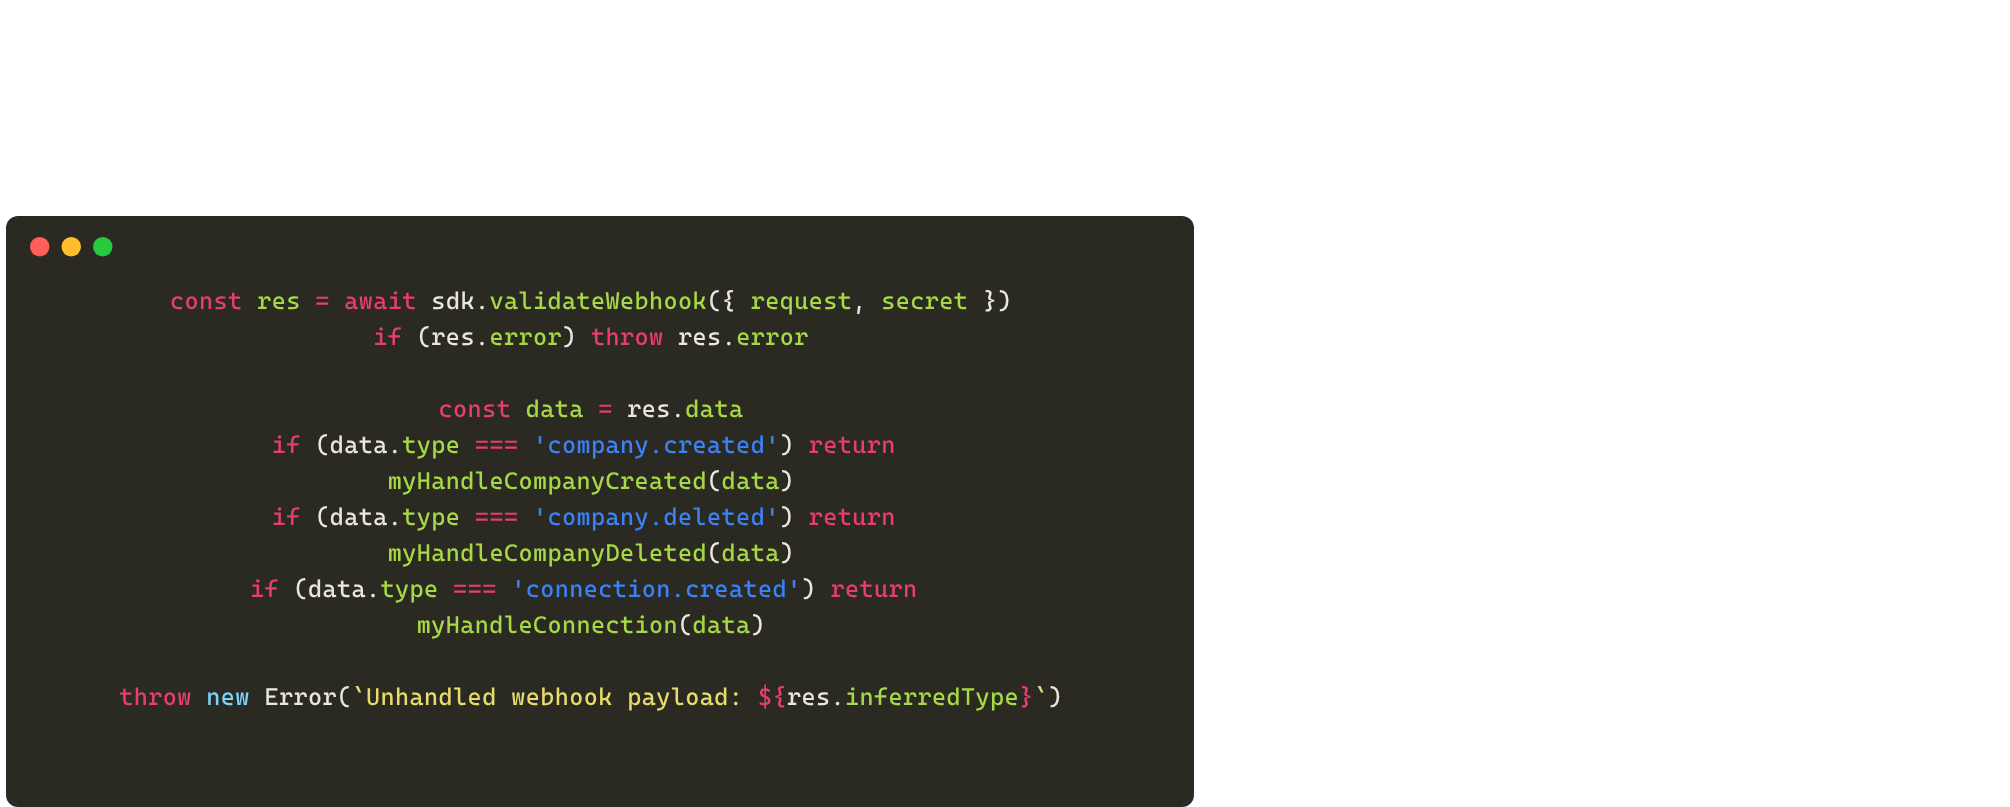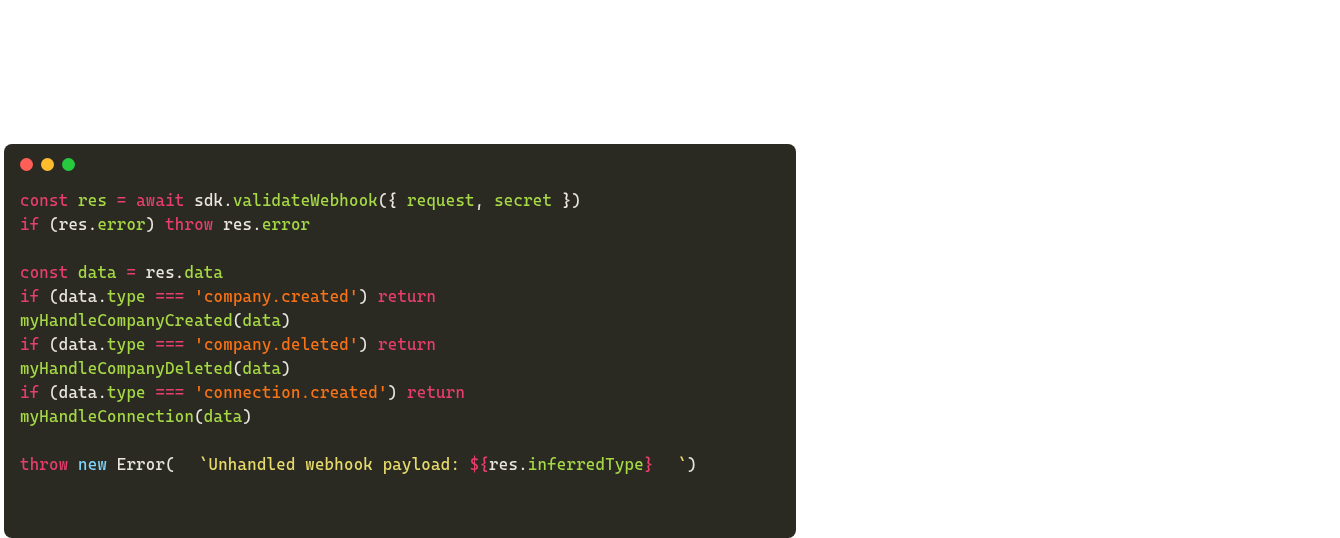--- a/index.html
+++ b/index.html
@@ -38,28 +38,29 @@
     .btn-min { background: #ffbd2e; }
     .btn-max { background: #27c93f; }
     .code-content {
       padding: 18px 28px 16px 16px;
       font-size: 16px;
       line-height: 24px;
       letter-spacing: 0.3px;
       color: #e8e6df;
       white-space: pre-wrap;
       word-wrap: break-word;
+      text-align: center;
     }
     .tok-keyword { color: #e83e6b; }
     .tok-ident { color: #a6d945; }
     .tok-func { color: #a6d945; }
     .tok-op { color: #e83e6b; }
-    .tok-string { color: #f97316; }
+    .tok-string { color: #3b82f6; }
     .tok-plain { color: #e8e6df; }
-    .tok-tmpl { color: #e7db6b; margin-left: 24px; }
+    .tok-tmpl { color: #e7db6b; }
     .tok-new { color: #7dd3fc; }
   </style>
 </head>
 <body>
 
 <div class="code-window">
   <div class="window-controls">
     <div class="window-btn btn-close"></div>
     <div class="window-btn btn-min"></div>
     <div class="window-btn btn-max"></div>

